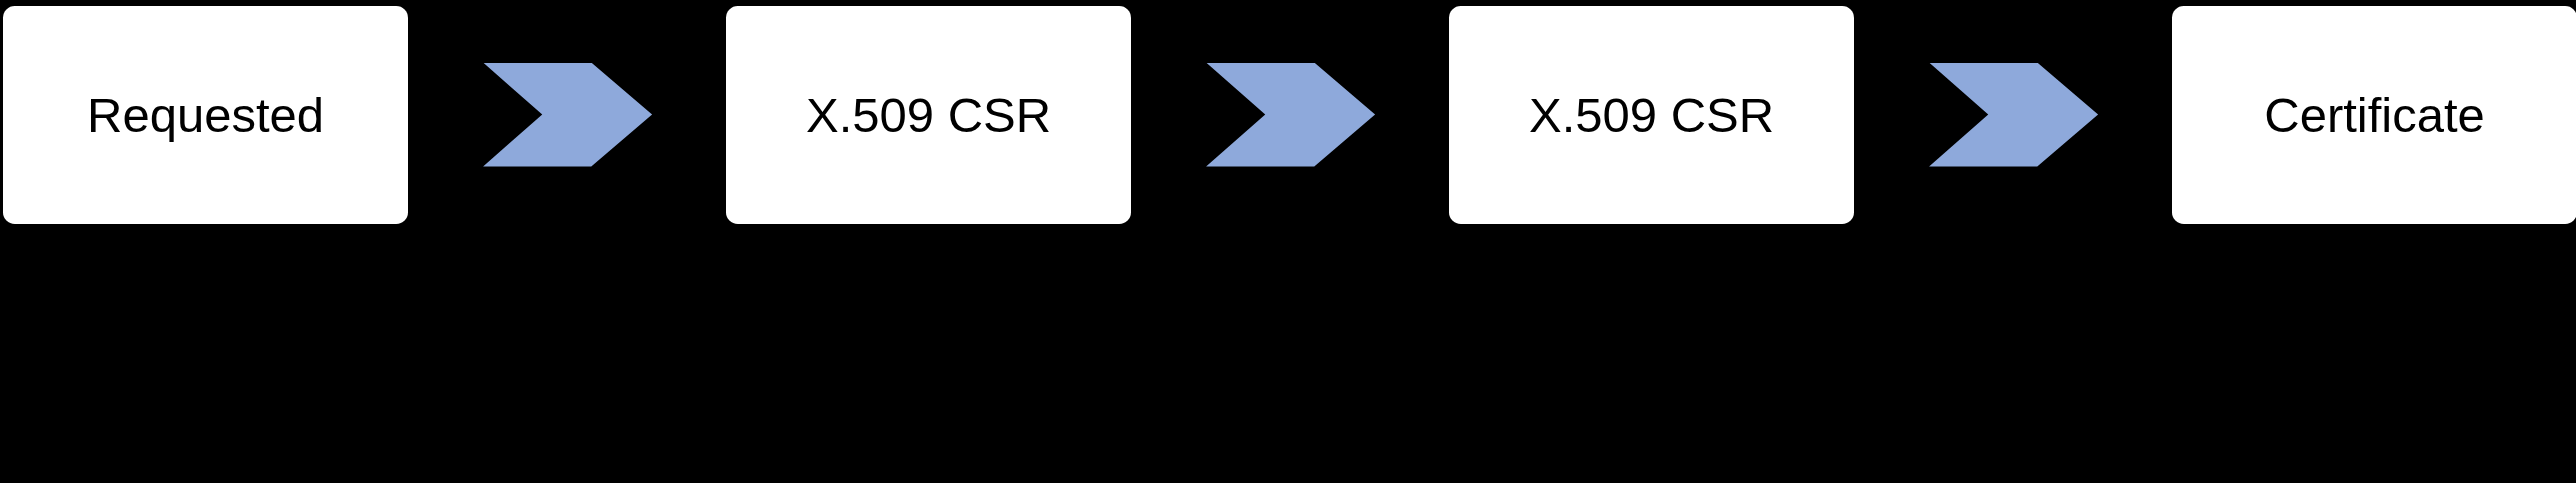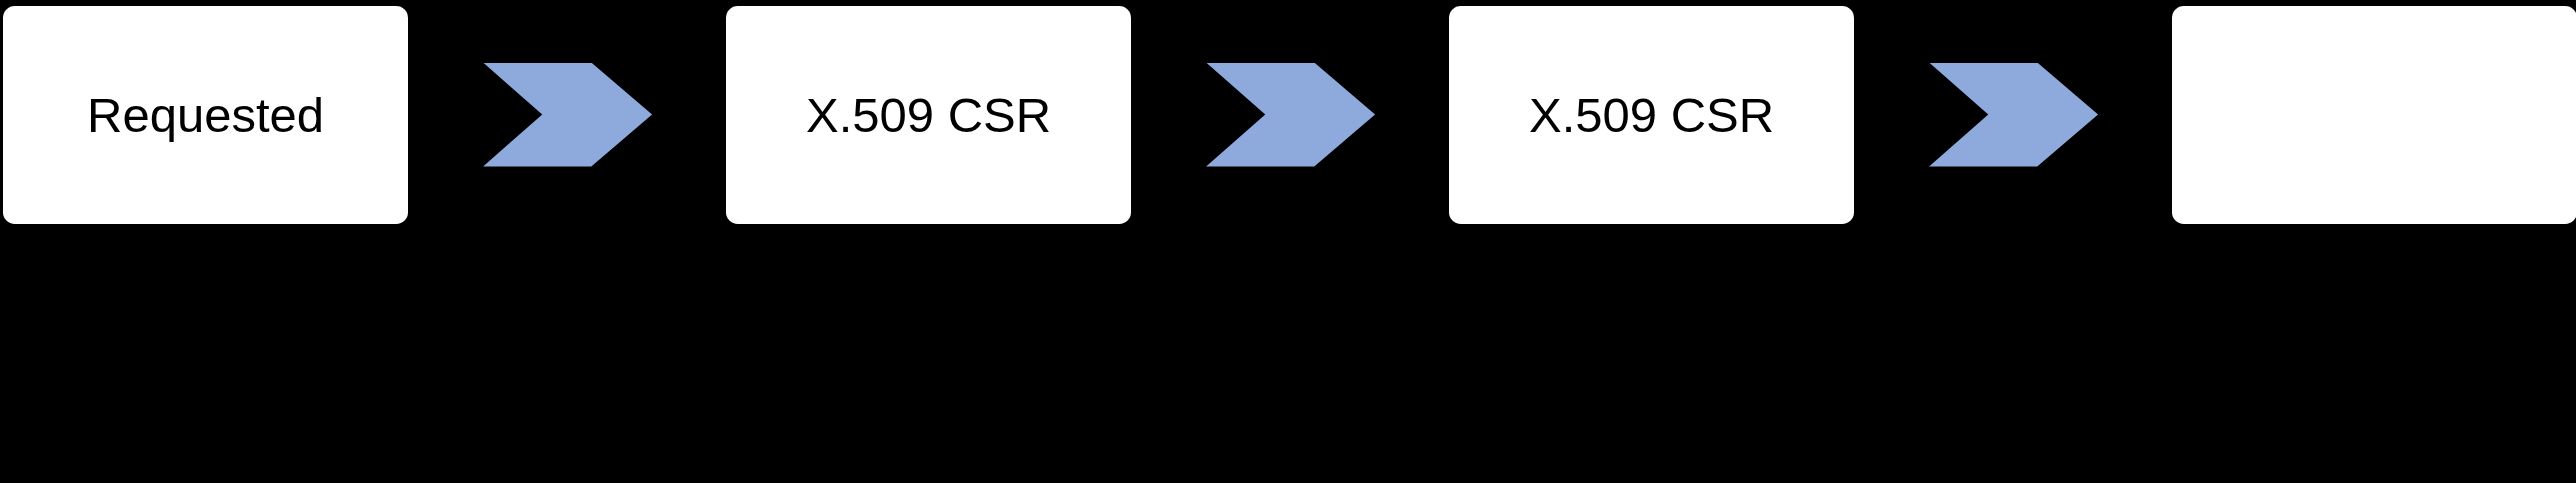--- a/index.html
+++ b/index.html
@@ -71,16 +71,17 @@
 
   <div class="chevron"></div>
 
   <div class="flow-box">
     <div>X.509 CSR</div>
   </div>
 
   <div class="chevron"></div>
 
   <div class="flow-box">
+    <div>Certificate</div>
   </div>
 
 </div>
 
 
 </body></html>

